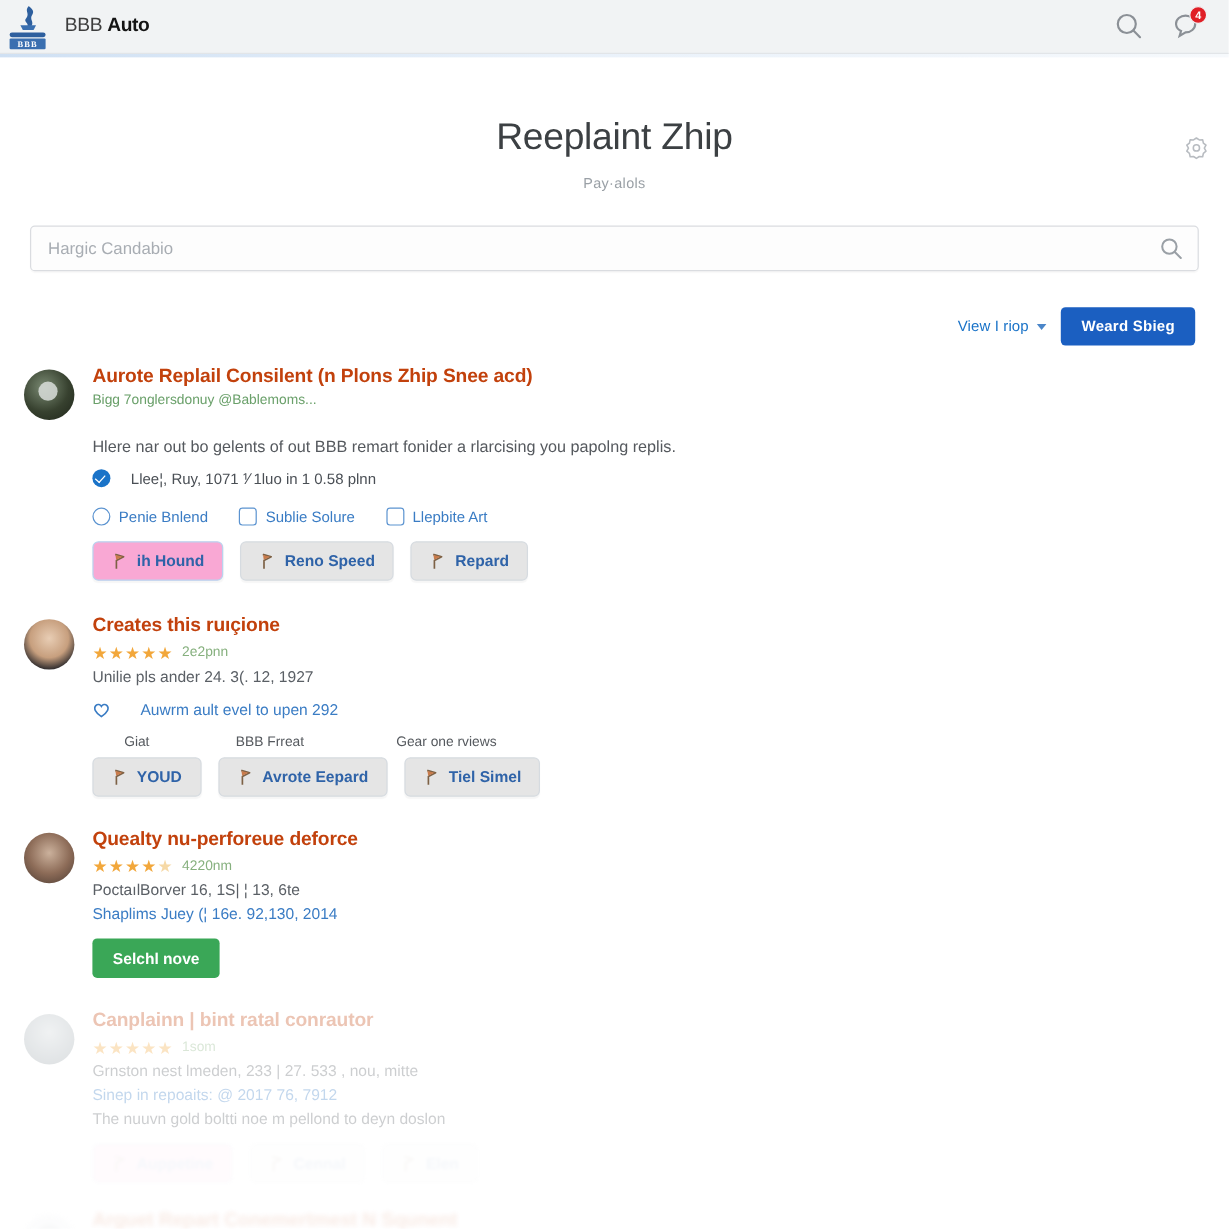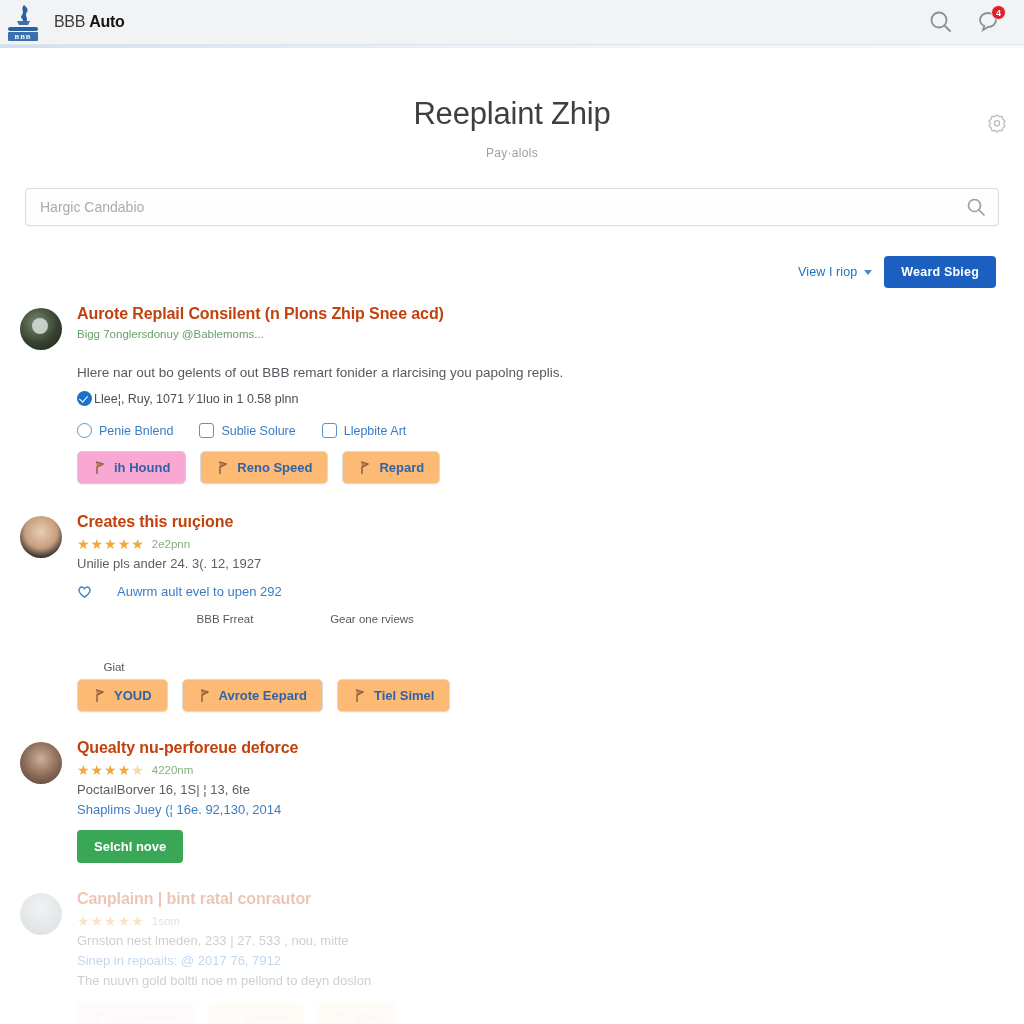--- a/index.html
+++ b/index.html
@@ -132,21 +132,21 @@
   .av-e::after { content:""; position:absolute; left:11px; top:8px; width:20px; height:20px; border-radius:50%; background:#b9bec6; box-shadow: 0 16px 0 -2px #b9bec6; }
 
   .body { flex: 1 1 auto; min-width: 0; }
   .r-title {
     font-size: 16px; font-weight: bold; color: #c2410c;
     letter-spacing: -.1px; line-height: 1.25;
   }
   .r-handle { font-size: 11.5px; color: #6aa06a; margin-top: 4px; }
   .r-text { font-size: 13.5px; color: #55595e; line-height: 1.5; margin-top: 23px; max-width: 510px; }
   .r-meta {
-    display: flex; align-items: center; gap: 2px;
+    display: flex; align-items: center; gap: 17px;
     font-size: 12.5px; color: #4a4f55; margin-top: 7px;
   }
   .verified {
     width: 15px; height: 15px; border-radius: 50%;
     background: #1a73c8; flex: 0 0 auto; position: relative;
   }
   .verified::after {
     content: ""; position: absolute; left: 4px; top: 3px;
     width: 4px; height: 7px;
     border: solid #fff; border-width: 0 1.8px 1.8px 0;
@@ -157,40 +157,40 @@
   .linkitem { display: flex; align-items: center; gap: 7px; font-size: 12.5px; color: #3a7cc4; }
   .li-ico {
     width: 15px; height: 15px; border: 1.4px solid #5b93d0;
     border-radius: 3px; position: relative; flex: 0 0 auto;
   }
   .li-ico.circ { border-radius: 50%; }
 
   .btnrow { display: flex; gap: 14px; margin-top: 13px; }
   .chip {
     display: flex; align-items: center; gap: 8px;
-    border: 1px solid #d6dbe0; background: #fdba74; border-radius: 5px;
+    border: 1px solid #d6dbe0; background: #e5e5e5; border-radius: 5px;
     padding: 8px 15px; font-size: 13px; color: #2f63a8; font-weight: 600;
     box-shadow: 0 1px 1px rgba(0,0,0,0.04);
     font-family: "Liberation Sans", sans-serif;
   }
   .chip.active { background: #f9a8d4; border-color: #b9d3ef; }
   .chip-ico { width: 13px; height: 14px; flex: 0 0 auto; }
 
   .stars { display: flex; align-items: center; gap: 7px; margin-top: 5px; }
   .star-set { letter-spacing: 1px; font-size: 14px; color: #f2a73b; line-height: 1; }
   .star-set .off { color: #f6d9a6; }
   .rating-note { font-size: 11.5px; color: #86b07e; }
   .sub-line { font-size: 13px; color: #5a5f65; margin-top: 5px; }
   .blue-line { font-size: 13px; color: #3a7cc4; margin-top: 5px; }
   .like-row { display: flex; align-items: center; gap: 25px; margin-top: 13px; font-size: 13px; color: #3a7cc4; }
   .heart { width: 15px; height: 15px; flex: 0 0 auto; }
 
   .labelrow { display: flex; gap: 0; margin-top: 14px; }
   .labelrow .cell { text-align: center; font-size: 11.5px; color: #55595e; }
-  .c1 { width: 74px; margin-top: 48px; } .c2 { width: 148px; } .c3 { width: 146px; }
+  .c1 { width: 74px; } .c2 { width: 148px; } .c3 { width: 146px; }
 
   .green-btn {
     background: #3aa757; color: #fff; border: none; border-radius: 4px;
     padding: 9px 17px; font-size: 13px; font-weight: bold;
     margin-top: 13px; font-family: "Liberation Sans", sans-serif;
   }
 
   .fade-1 { opacity: .30; filter: blur(0.6px); }
   .fade-2 { opacity: .16; filter: blur(1.2px); }
   .fade-3 { opacity: .10; filter: blur(2.2px); }

